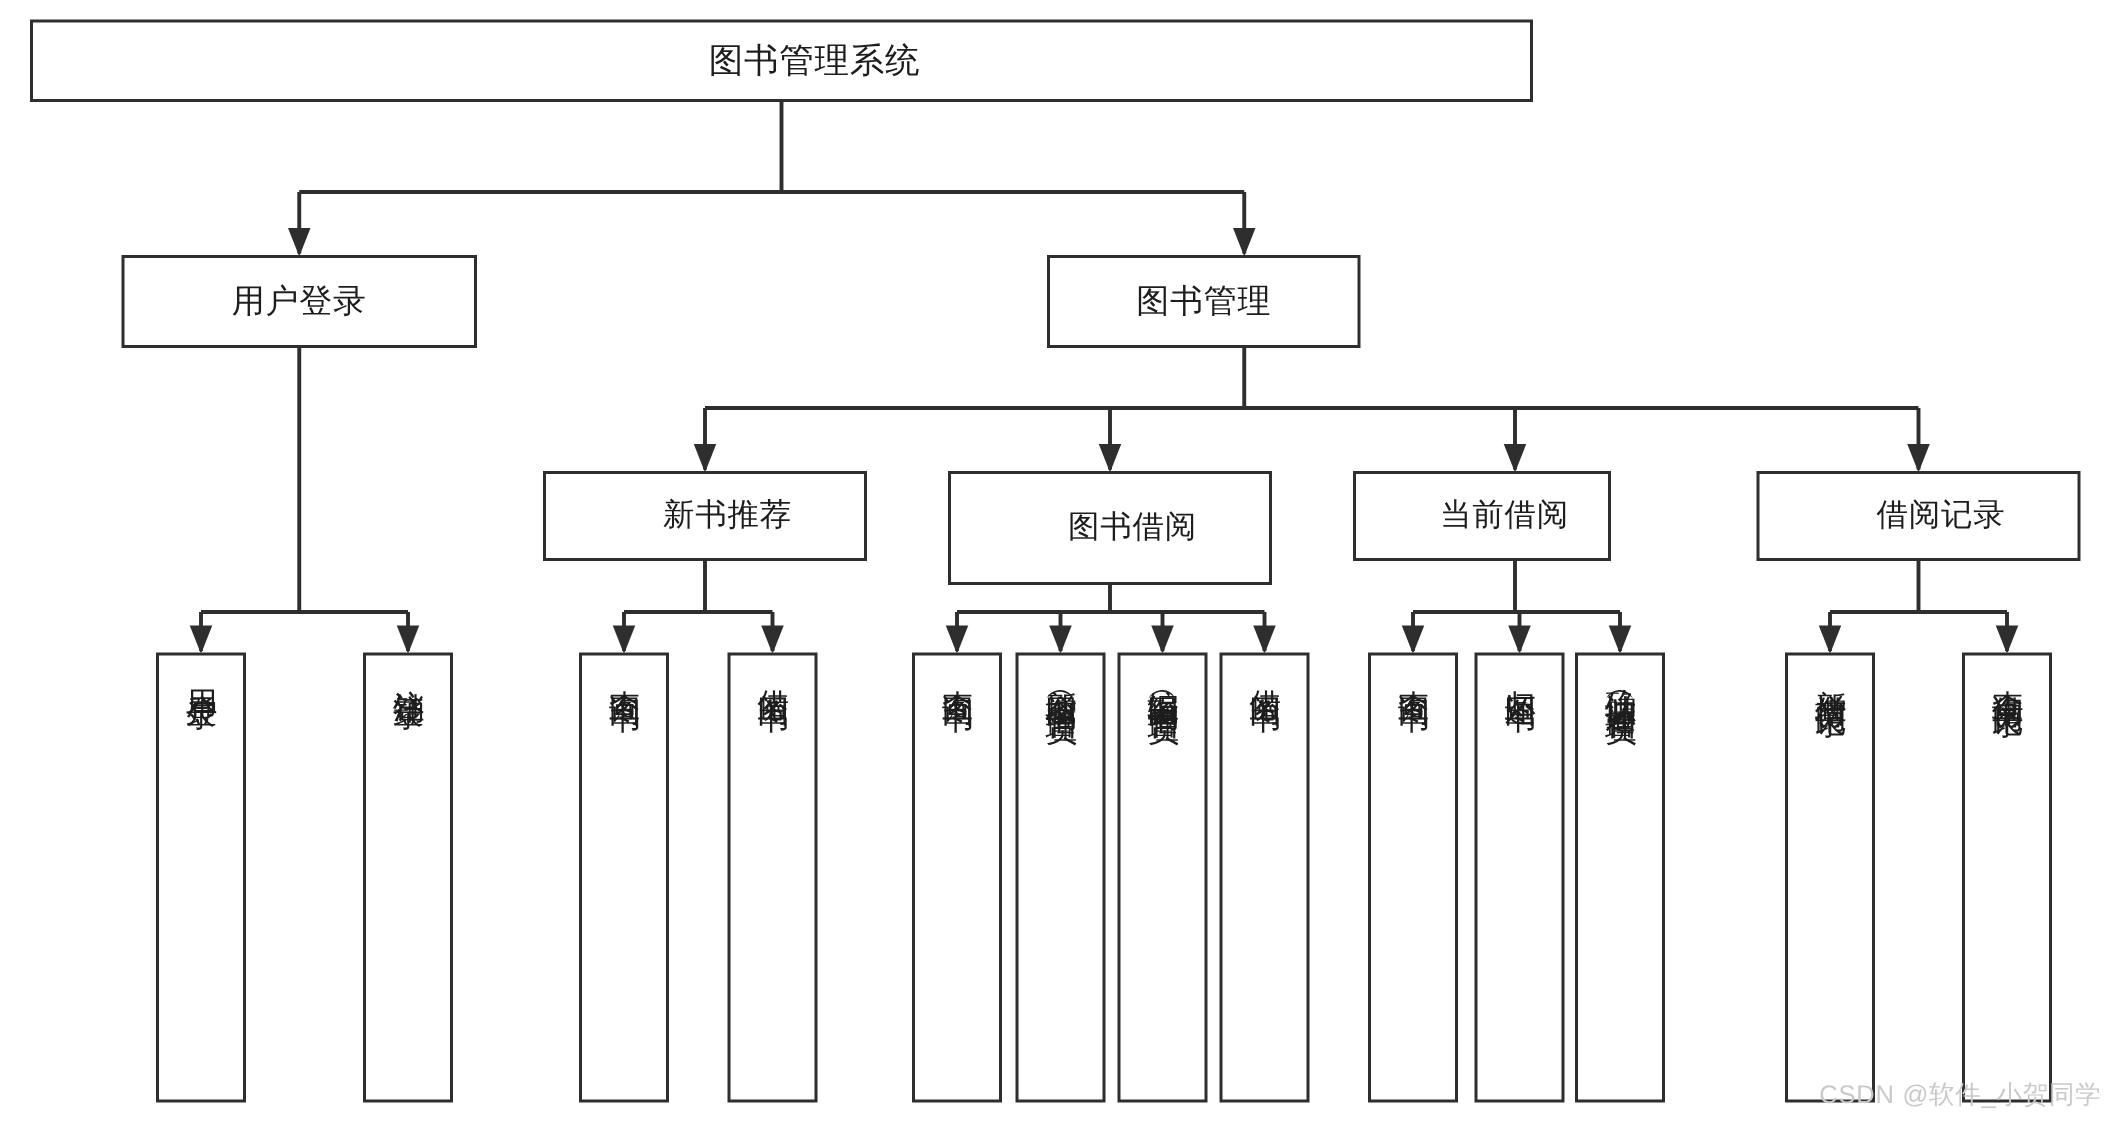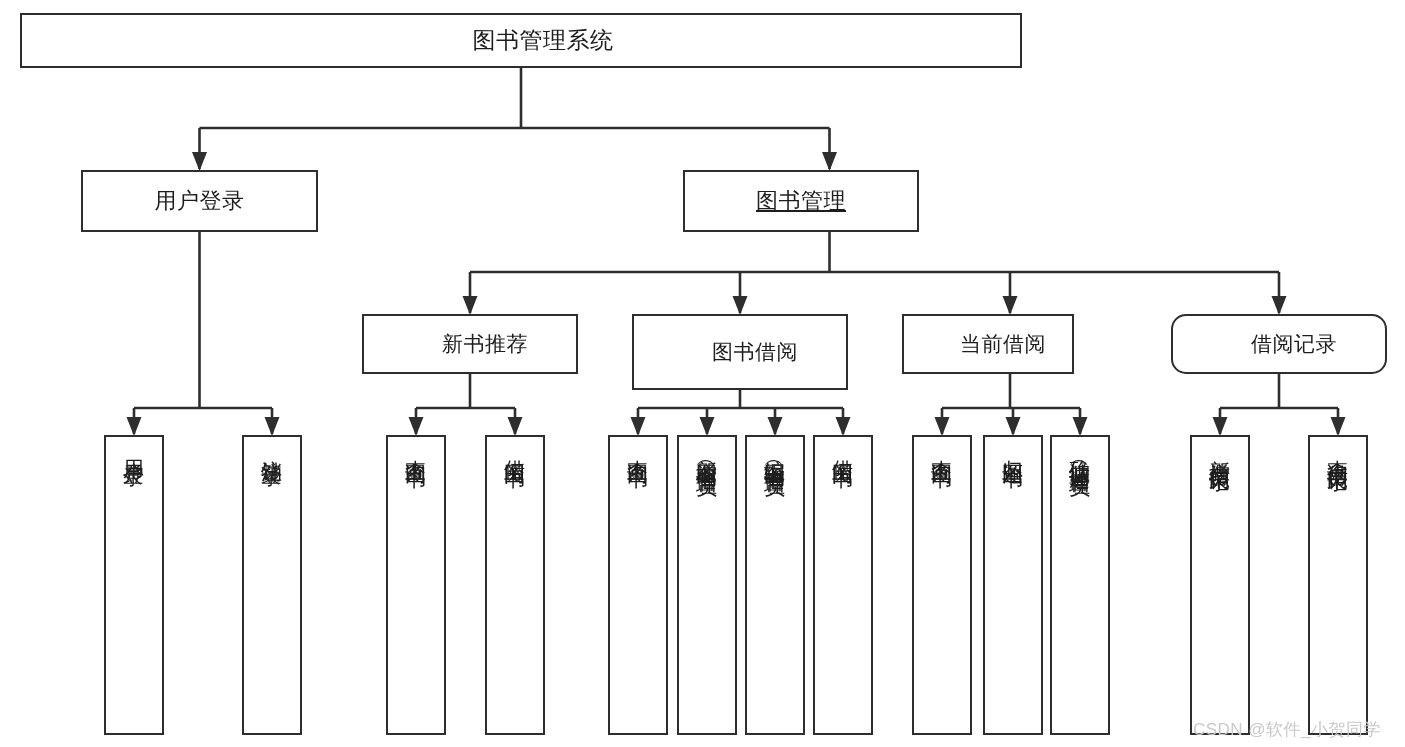--- a/index.html
+++ b/index.html
@@ -54,21 +54,21 @@
   .node.leaf .node-label {
     writing-mode: vertical-rl;
     text-orientation: upright;
     font-size: 21px;
     letter-spacing: 2.5px;
     line-height: 1;
     white-space: nowrap;
   }
   .watermark {
     position: absolute;
-    right: 24px;
+    right: 4px;
     bottom: 6px;
     font-size: 17px;
     color: #c9c9c9;
     letter-spacing: 0.5px;
     white-space: nowrap;
     user-select: none;
   }
 </style>
 </head>
 <body>
@@ -130,33 +130,33 @@
       <path d="M1330.5,417 L1345.5,417 L1338,436 Z" fill="#2e2e2e"></path>
     </svg>
 
   <div id="nodes-layer">
       <div class="node root" style="left: 20px; top: 13px; width: 1002px; height: 55px; padding-left: 44px;">
         <span class="node-label">图书管理系统</span>
       </div>
       <div class="node branch" style="left: 81px; top: 170px; width: 237px; height: 62px;">
         <span class="node-label">用户登录</span>
       </div>
-      <div class="node branch" style="left: 683px; top: 170px; width: 236px; height: 62px; text-decoration: underline;">
+      <div class="node branch" style="left: 698px; top: 170px; width: 209px; height: 62px;">
         <span class="node-label">图书管理</span>
       </div>
       <div class="node group" style="left: 362px; top: 314px; width: 216px; height: 60px;">
         <span class="node-label">新书推荐</span>
       </div>
       <div class="node group" style="left: 632px; top: 314px; width: 216px; height: 76px;">
         <span class="node-label">图书借阅</span>
       </div>
       <div class="node group" style="left: 902px; top: 314px; width: 172px; height: 60px;">
         <span class="node-label">当前借阅</span>
       </div>
-      <div class="node group" style="left: 1171px; top: 314px; width: 216px; height: 60px; border-radius: 15px;">
+      <div class="node group" style="left: 1171px; top: 314px; width: 216px; height: 60px;">
         <span class="node-label">借阅记录</span>
       </div>
       <div class="node leaf" style="left: 104px; top: 435px; width: 60px; height: 300px;">
         <span class="node-label">用户登录</span>
       </div>
       <div class="node leaf" style="left: 242px; top: 435px; width: 60px; height: 300px;">
         <span class="node-label">注销登录</span>
       </div>
       <div class="node leaf" style="left: 386px; top: 435px; width: 60px; height: 300px;">
         <span class="node-label">查询图书</span>

